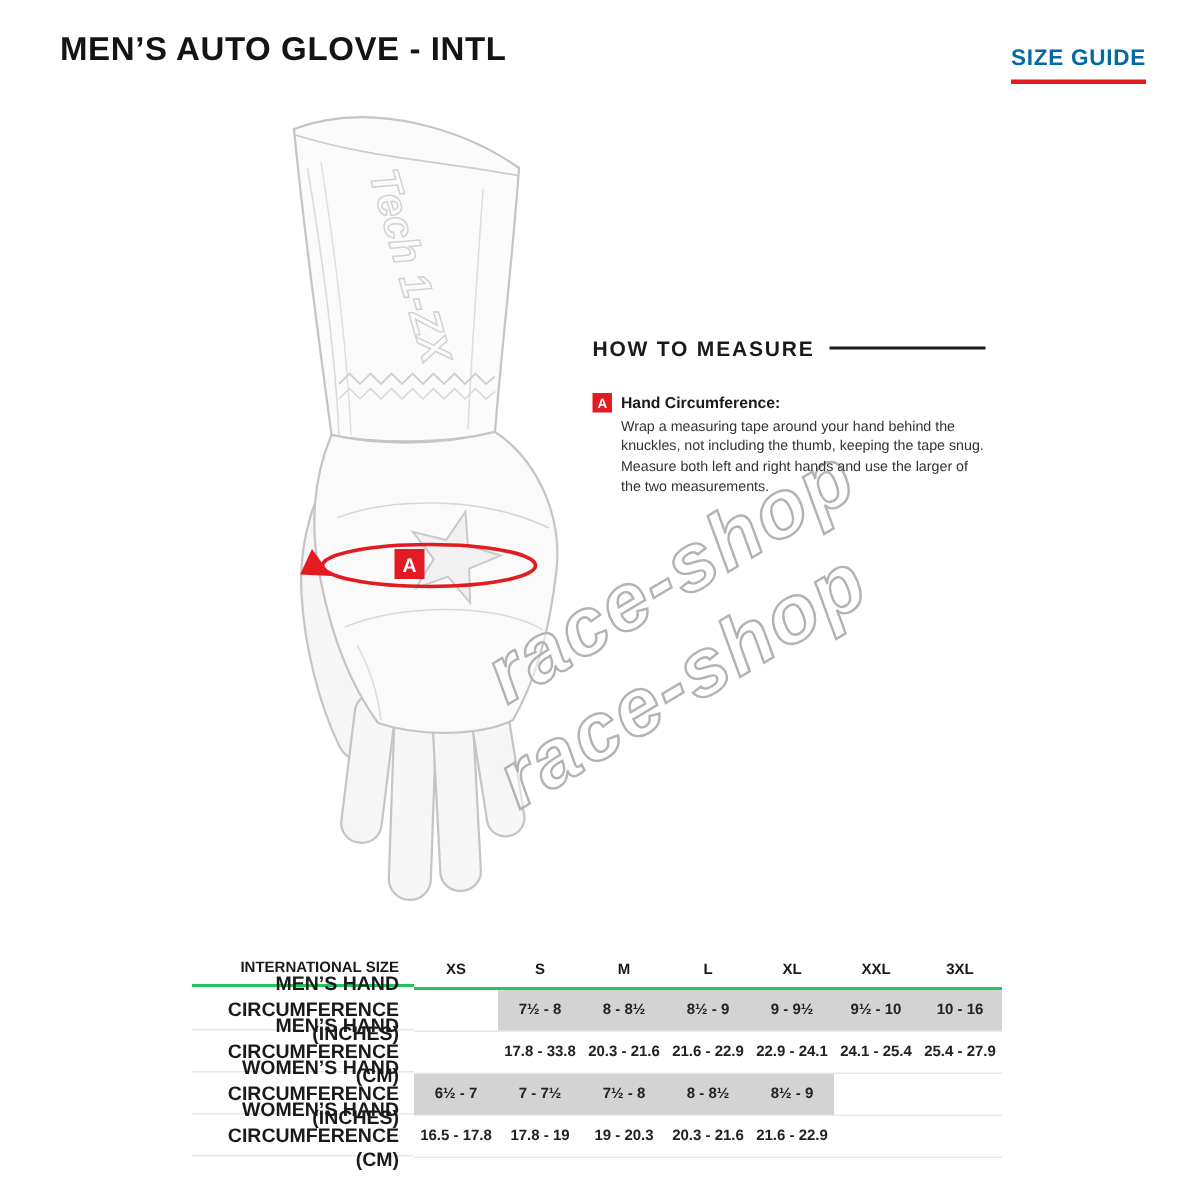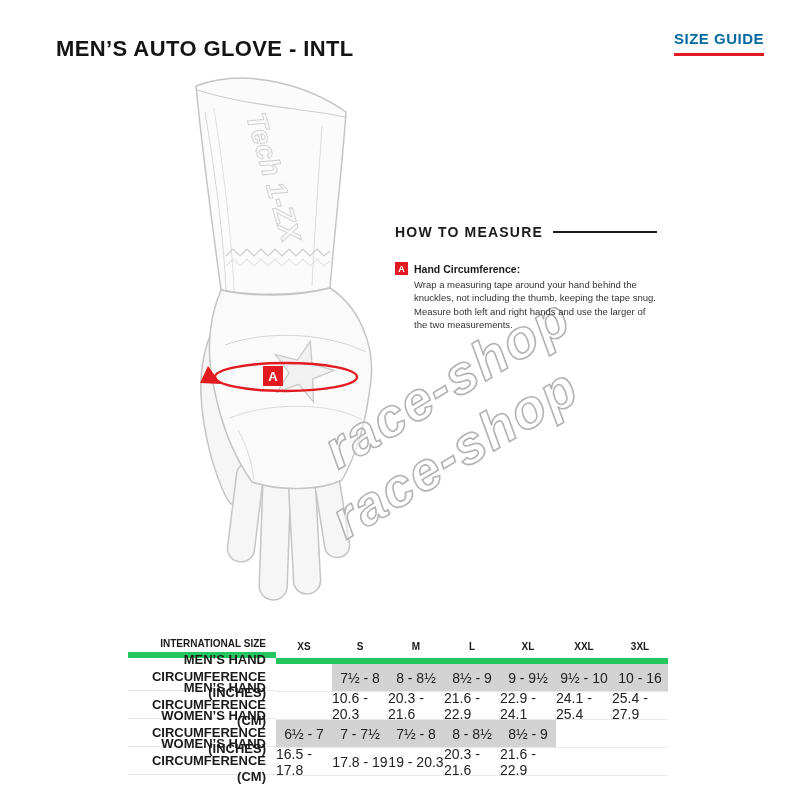--- a/index.html
+++ b/index.html
@@ -1,20 +1,20 @@
 <!DOCTYPE html>
 <html style="--accent-red: #e21b22; --table-shade: #d3d3d3;"><head>
 <meta charset="utf-8">
 <style>
   html,body{margin:0;padding:0;background:#fff;}
   .page{position:relative;width:800px;height:800px;background:#fff;overflow:hidden;
         font-family:"Liberation Sans",sans-serif;color:#111;}
 
   
-  .page-title{position:absolute;left:40px;top:20px;margin:16px;font-size:22px;font-weight:800;
+  .page-title{position:absolute;left:40px;top:20px;margin:0;font-size:22px;font-weight:800;
               letter-spacing:.4px;color:#141414;}
   .size-guide{position:absolute;right:36px;top:30px;display:flex;flex-direction:column;align-items:stretch;}
   .size-guide span.lbl{font-size:15px;font-weight:700;letter-spacing:.5px;color:#0369a1;}
   .size-guide .red-underline{margin-top:6px;height:3px;background:var(--accent-red,#e21b22);}
 
   
   .diagram{position:absolute;left:0;top:60px;width:800px;height:560px;}
 
   
   .how-to{position:absolute;left:395px;top:224px;width:262px;}
@@ -24,24 +24,24 @@
   .measure-item{display:flex;align-items:center;margin-top:22px;}
   .marker{display:inline-flex;align-items:center;justify-content:center;width:13px;height:13px;
           background:var(--accent-red,#e21b22);color:#fff;font-size:9px;font-weight:700;flex:0 0 13px;}
   .measure-label{font-size:10.5px;font-weight:700;margin-left:6px;color:#1a1a1a;}
   .measure-text{margin:3px 0 0 19px;width:243px;font-size:9.5px;line-height:1.42;color:#333;}
 
   
   .size-table{position:absolute;left:128px;top:634px;display:grid;
               grid-template-columns:148px repeat(7,56px);}
   .size-table .th{height:24px;display:flex;align-items:center;justify-content:center;
-                  font-size:10px;font-weight:700;border-bottom:6px solid #22c55e;color:#1a1a1a;}
+                  font-size:10px;font-weight:700;border-bottom:2px solid #22c55e;color:#1a1a1a;}
   .size-table .th.lbl{justify-content:flex-end;padding-right:10px;box-sizing:border-box;}
   .size-table .td{height:27px;display:flex;align-items:center;justify-content:center;
-                  font-size:14px;color:#222;border-bottom:1px solid #e8e8e8;}
+                  font-size:10px;color:#222;border-bottom:1px solid #e8e8e8;font-weight:bold;}
   .size-table .td.lbl{justify-content:flex-end;text-align:right;padding-right:10px;box-sizing:border-box;
                   font-size:13px;font-weight:700;line-height:1.3;white-space:pre-line;color:#1a1a1a;}
   .size-table .td.shaded{background:var(--table-shade,#d3d3d3);}
 </style>
 </head>
 <body>
 
 <div class="page">
 
   <h1 class="page-title">MEN’S AUTO GLOVE - INTL</h1>
@@ -122,21 +122,21 @@
       <div class="td val"></div>
       <div class="td val shaded">7½ - 8</div>
       <div class="td val shaded">8 - 8½</div>
       <div class="td val shaded">8½ - 9</div>
       <div class="td val shaded">9 - 9½</div>
       <div class="td val shaded">9½ - 10</div>
       <div class="td val shaded">10 - 16</div>
       <div class="td lbl">MEN’S HAND
 CIRCUMFERENCE (CM)</div>
       <div class="td val"></div>
-      <div class="td val">10.6 - 20.3</div>
+      <div class="td val">17.8 - 33.8</div>
       <div class="td val">20.3 - 21.6</div>
       <div class="td val">21.6 - 22.9</div>
       <div class="td val">22.9 - 24.1</div>
       <div class="td val">24.1 - 25.4</div>
       <div class="td val">25.4 - 27.9</div>
       <div class="td lbl">WOMEN’S HAND
 CIRCUMFERENCE (INCHES)</div>
       <div class="td val shaded">6½ - 7</div>
       <div class="td val shaded">7 - 7½</div>
       <div class="td val shaded">7½ - 8</div>

